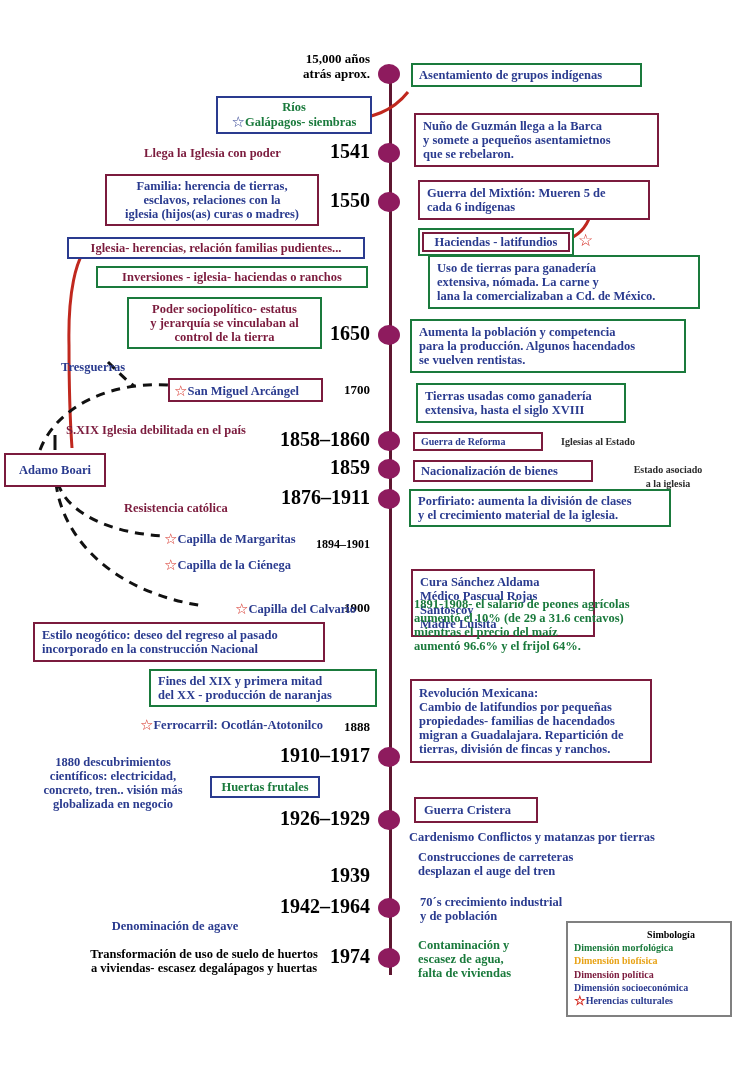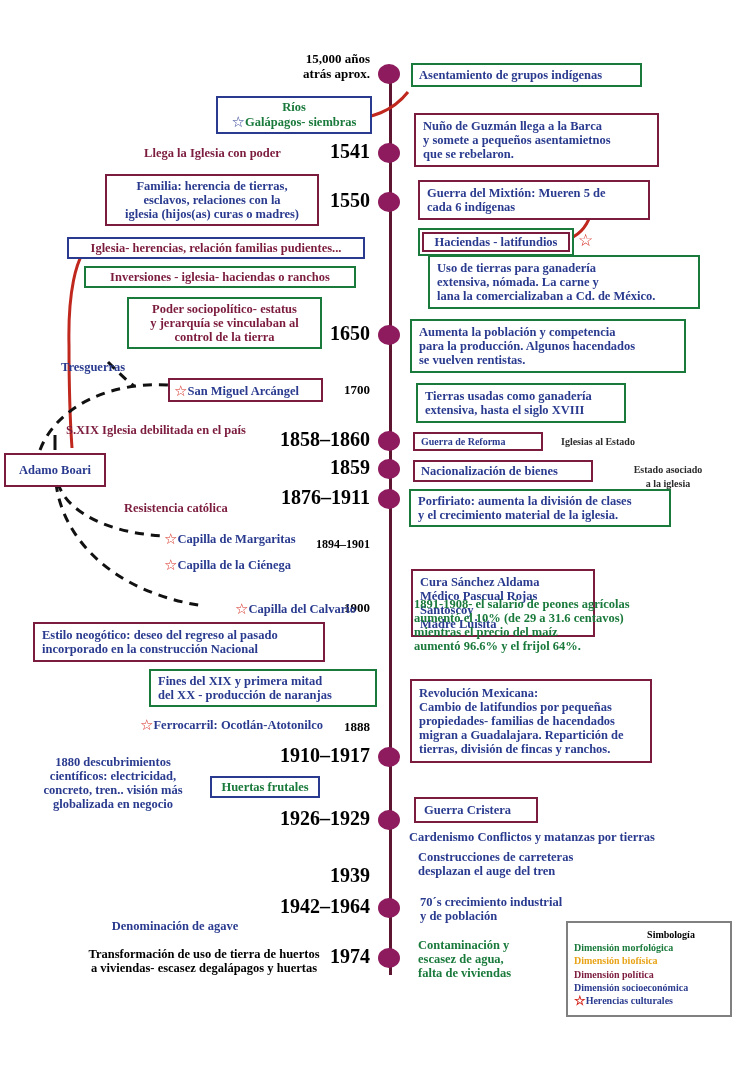--- a/index.html
+++ b/index.html
@@ -156,21 +156,21 @@
   </div>
 
   <div class="abs lbl c-maroon bold rt" style="left:110px;top:146px;width:205px;font-size:12.5px;">Llega la Iglesia con poder</div>
 
   <div class="abs box b-maroon lbl c-blue bold ctr" style="left:105px;top:174px;width:214px;padding:3px 6px;font-size:12.5px;">Familia: herencia de tierras,
 esclavos, relaciones con la
 iglesia (hijos(as) curas o madres)</div>
 
   <div class="abs box b-blue lbl c-maroon bold ctr" style="left:67px;top:237px;width:298px;padding:2px 6px;font-size:12.5px;">Iglesia- herencias, relación familias pudientes...</div>
 
-  <div class="abs box b-green lbl c-maroon bold ctr" style="left:84px;top:266px;width:272px;padding:2px 6px;font-size:12.5px;">Inversiones - iglesia- haciendas o ranchos</div>
+  <div class="abs box b-green lbl c-maroon bold ctr" style="left:96px;top:266px;width:272px;padding:2px 6px;font-size:12.5px;">Inversiones - iglesia- haciendas o ranchos</div>
 
   <div class="abs box b-green lbl c-maroon bold rt" style="left:127px;top:297px;width:195px;padding:3px 7px;font-size:12.5px;">Poder sociopolítico- estatus
 y jerarquía se vinculaban al
 control de la tierra</div>
 
   <div class="abs lbl c-blue bold" style="left:61px;top:360px;width:120px;font-size:12.5px;">Tresguerras</div>
 
   <div class="abs box b-maroon" style="left:168px;top:378px;width:155px;padding:1px 4px;white-space:nowrap;">
     <span class="star">☆</span><span class="c-blue bold" style="font-size:12.5px;">San Miguel Arcángel</span>
   </div>
@@ -206,21 +206,21 @@
   <div class="abs lbl c-blue bold ctr" style="left:20px;top:755px;width:186px;font-size:12.5px;">1880 descubrimientos
 científicos: electricidad,
 concreto, tren.. visión más
 globalizada en negocio</div>
 
   <div class="abs box b-blue lbl c-green bold ctr" style="left:210px;top:776px;width:110px;padding:2px 6px;font-size:12.5px;">Huertas frutales</div>
 
 
   <div class="abs lbl c-blue bold ctr" style="left:85px;top:919px;width:180px;font-size:12.5px;">Denominación de agave</div>
 
-  <div class="abs lbl c-black bold ctr" style="left:20px;top:947px;width:280px;font-size:12.5px;">Transformación de uso de tierra de huertos
+  <div class="abs lbl c-black bold ctr" style="left:20px;top:947px;width:280px;font-size:12.5px;">Transformación de uso de suelo de huertos
 a viviendas- escasez degalápagos y huertas</div>
 
   <div class="legend b-gray">
     <div class="c-black ctr" style="font-size:10px;padding-top:5px;padding-left:0;">Simbología</div>
     <div class="c-green">Dimensión morfológica</div>
     <div class="c-gold">Dimensión biofísica</div>
     <div class="c-maroon">Dimensión política</div>
     <div class="c-blue">Dimensión socioeconómica</div>
     <div style="white-space:nowrap;"><span class="star" style="font-size:13px;">☆</span><span class="c-blue">Herencias culturales</span></div>
   </div>

